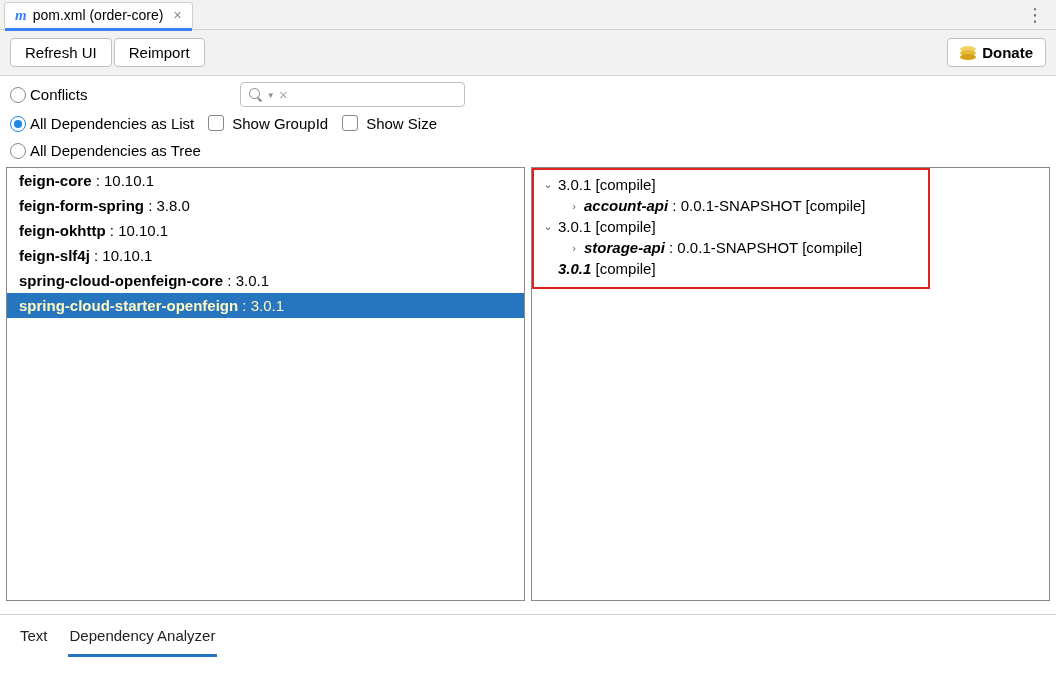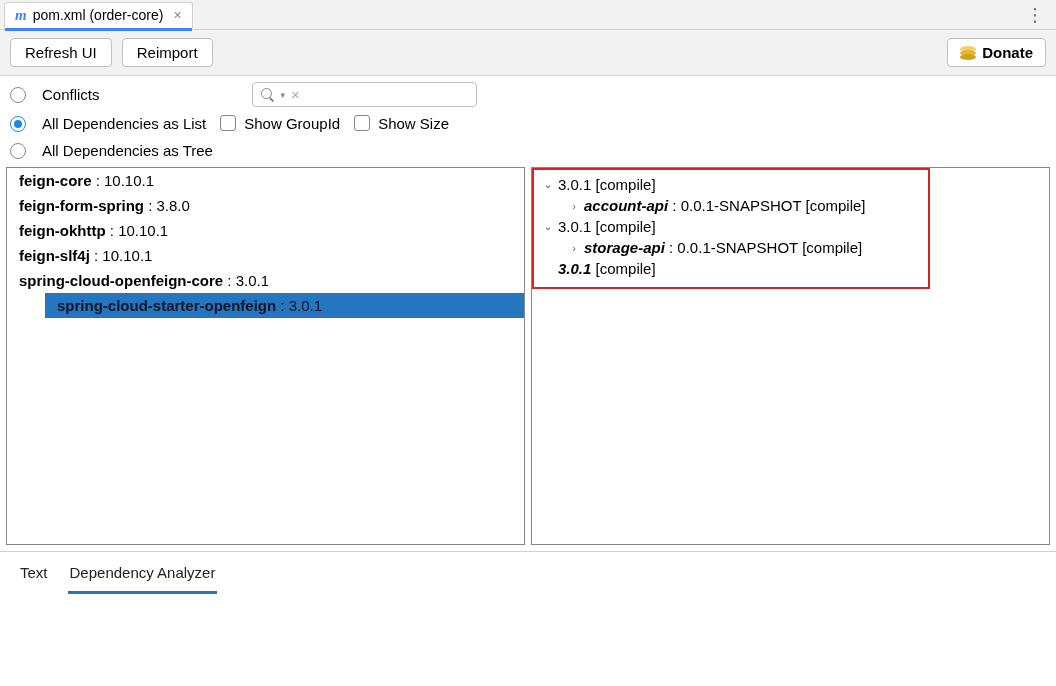--- a/index.html
+++ b/index.html
@@ -58,21 +58,21 @@
   .tab-bar .more {
     font-size: 18px;
     color: #666;
     padding: 0 8px;
     cursor: pointer;
   }
   .toolbar {
     display: flex;
     align-items: center;
     padding: 8px 10px;
-    gap: 10px;
+    gap: 2px;
     background: #f2f2f2;
     border-bottom: 1px solid #d8d8d8;
   }
   .btn {
     background: #fff;
     border: 1px solid #c0c0c0;
     border-radius: 4px;
     padding: 5px 14px;
     font-size: 15px;
     cursor: pointer;
@@ -105,21 +105,21 @@
     display: flex;
     align-items: center;
     padding: 6px 10px;
     gap: 14px;
     background: #fff;
   }
   .filter-row.second { padding-top: 2px; padding-bottom: 10px; }
   .radio {
     display: flex;
     align-items: center;
-    gap: 16px;
+    gap: 4px;
     cursor: pointer;
     font-size: 15px;
   }
   .radio .circle {
     width: 16px; height:16px;
     border: 1.5px solid #888;
     border-radius: 50%;
     display: flex;
     align-items: center;
     justify-content: center;
@@ -169,41 +169,40 @@
     font-size:9px;color:#888;
   }
   .search-box input {
     border:none;outline:none;flex:1;font-size:15px;background:transparent;
   }
   .search-box .clear {
     color:#aaa;font-size:15px;cursor:pointer;
   }
   .panels {
     display:flex;
-    height: 378px;
+    height: 434px;
     padding: 0 6px;
     gap: 6px;
   }
   .panel {
     flex:1;
     border:1.5px solid #888;
     overflow:auto;
     background:#fff;
   }
   .dep-item {
     padding: 4px 12px;
     font-size: 15px;
     cursor:pointer;
   }
   .dep-item .name { font-weight:bold; }
   .dep-item .ver { font-weight:normal; }
   .dep-item.selected {
     background:#2675bf;
-    color:#0f172a;
-    margin-left:38px;
+    color:#fef9c3;
   }
   .right-panel .highlight-box {
     border: 2px solid #d22;
     margin: 0;
     padding: 4px 0 8px 0;
     width: 398px;
   }
   .tree-row {
     display:flex;
     align-items:center;
@@ -221,21 +220,21 @@
   .tree-row.child { padding-left: 34px; }
   .tree-row.leaf .arrow { visibility:hidden; }
   .tree-row .bold { font-weight:bold;font-style:italic; }
   .bottom-tabs {
     display:flex;
     gap: 18px;
     padding: 8px 18px 0 18px;
     border-top:1px solid #d0d0d0;
     background:#fff;
     font-size:15px;
-    margin-top: 6px;
+    margin-top: 13px;
   }
   .bottom-tabs .btab {
     padding: 4px 2px 10px 2px;
     cursor:pointer;
     color:#222;
   }
   .bottom-tabs .btab.active {
     border-bottom: 3px solid #2675bf;
     text-align: center;
   }

